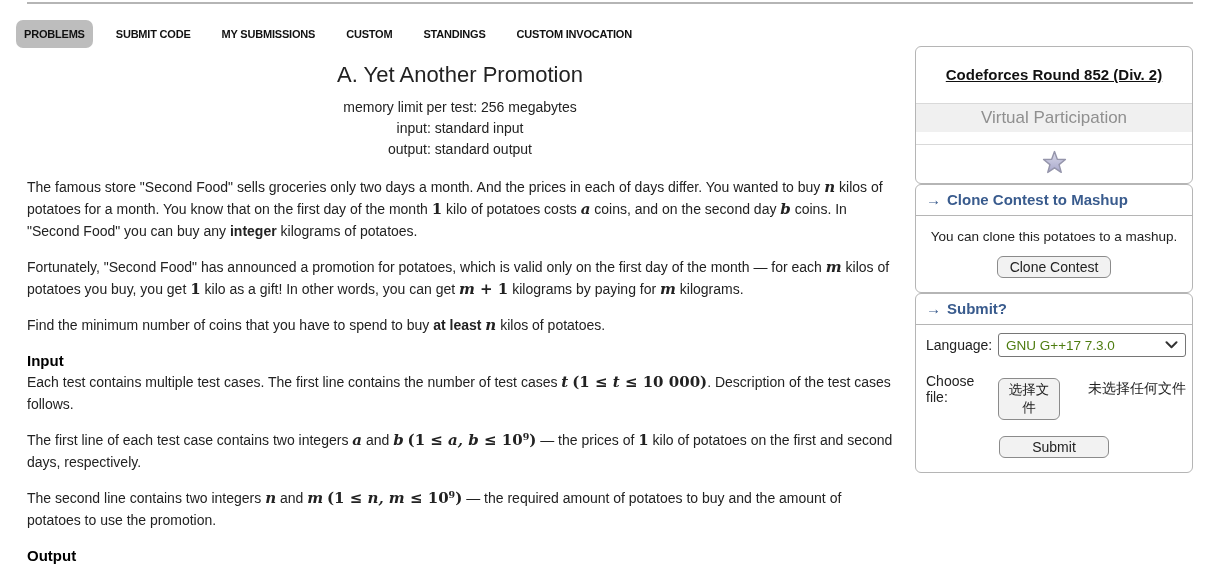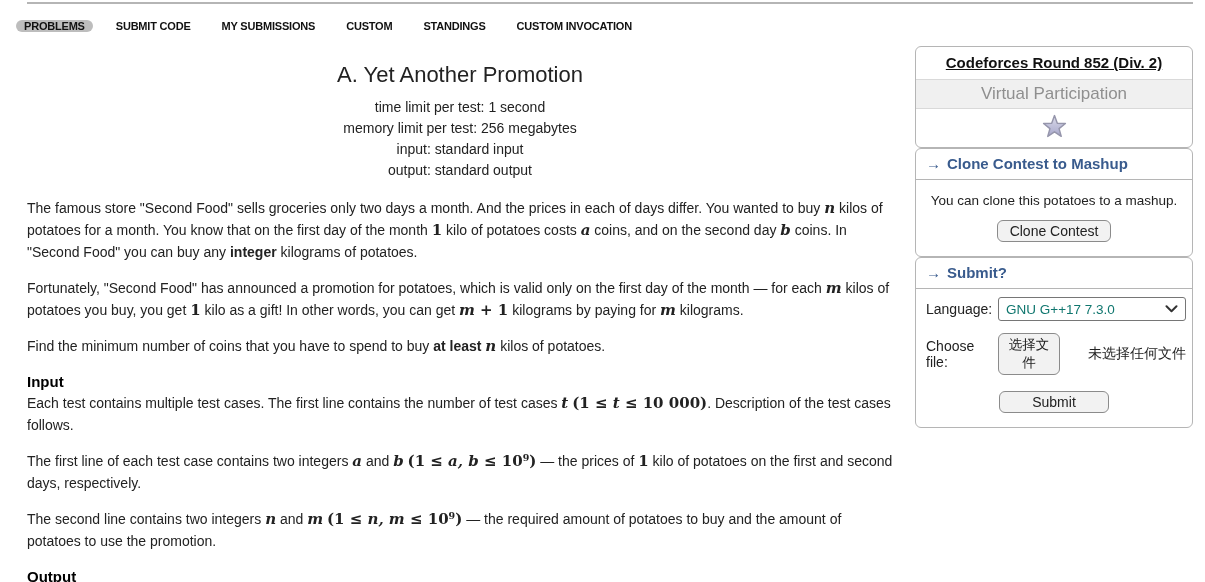--- a/index.html
+++ b/index.html
@@ -6,21 +6,21 @@
   html,body { background:#fff; }
   body { font-family:"Liberation Sans", sans-serif; color:#222; }
   #canvas { position:relative; width:1205px; height:582px; background:#fff; overflow:hidden; }
 
   
   .top-line { position:absolute; left:27px; top:2px; width:1166px; height:2px; background:#b5b5b5; }
 
   
   .nav { position:absolute; left:16px; top:20px; display:flex; align-items:center; gap:15px; }
   .nav a { font-size:11px; font-weight:bold; color:#111; text-decoration:none; letter-spacing:-0.2px;
-           padding:0 8px; white-space:nowrap; cursor:pointer; }
+           padding:8px 8px; white-space:nowrap; cursor:pointer; }
   .nav a.active { background:#bdbdbd; border-radius:7px; }
 
   
   .main { position:absolute; left:27px; top:62px; width:866px; }
   .ptitle { text-align:center; font-size:22px; color:#222; }
   .limits { margin-top:9px; text-align:center; font-size:14px; line-height:21px; color:#222; }
   .statement { margin-top:16px; }
   .statement p { font-size:14px; line-height:22px; margin:0 0 14px 0; }
   .sec-title { font-size:15px; font-weight:bold; color:#000; margin:16px 0 2px 0; }
   .seg-b { font-weight:bold; }
@@ -28,48 +28,48 @@
   .seg-f { font-family:"DejaVu Serif", serif; font-weight:bold; font-size:15px; }
 
   
   .sidebar { position:absolute; left:915px; top:46px; width:278px; }
   .sbox { border:1px solid #b5b5b5; border-radius:6px; background:#fff; overflow:hidden; }
   .sbox + .sbox { margin-top:0; }
   .box1 { }
   .box2 { margin-top:20px; }
   .box3 { margin-top:29px; }
 
-  .row { text-align:center; }
+  .row { text-align:center;margin-top:12px; }
   .row + .row { border-top:1px solid #d9d9d9; }
   .row-title { padding:7px 6px; }
   .row-title a { font-size:15px; font-weight:bold; color:#111; text-decoration:underline; cursor:pointer; }
   .row-status { background:#f0f0f0; padding:5px 6px; font-size:15px; font-weight:bold; color:#395b8d; }
   .row-timer { padding:5px 6px; font-size:21px; color:#858585; font-family:"DejaVu Sans", sans-serif; letter-spacing:1px; }
   .row-virtual { background:#f0f0f0; padding:4px 6px; font-size:17px; color:#8f8f8f; }
   .row-virtual a { color:#8f8f8f; text-decoration:none; cursor:pointer; }
   .row-star { padding:5px 6px 4px; }
   .row-star svg { cursor:pointer; }
 
   .box-header { padding:6px 10px 7px; border-bottom:1px solid #b5b5b5; font-size:15px; font-weight:bold; color:#395b8d; }
   .box-header .arrow { margin-right:6px; }
   .box-header a { color:#395b8d; text-decoration:none; cursor:pointer; }
   .box-body { padding:10px 8px 14px; }
 
   .clone-text { text-align:center; font-size:13.5px; color:#222; margin:3px 0 12px; }
   .btn { display:inline-block; background:#f2f2f2; border:1px solid #8b8b8b; border-radius:6px;
          font-family:"Liberation Sans", sans-serif; font-size:14px; color:#222; padding:2px 12px; cursor:pointer; }
   .center { text-align:center; }
 
-  .form-grid { display:grid; grid-template-columns:72px 1fr; row-gap:12px; padding:8px 10px 4px; align-items:center; }
+  .form-grid { display:grid; grid-template-columns:72px 1fr; padding:8px 10px 4px; align-items:center; }
   .form-label { font-size:14px; color:#222; }
   .select { display:flex; align-items:center; justify-content:space-between; width:188px; height:24px;
             border:1px solid #767676; border-radius:3px; background:#fff; padding:0 7px; cursor:pointer; }
-  .select span { font-size:13.5px; color:#0f766e; }
+  .select span { font-size:13.5px; color:#4d7c0f; }
   .file-cell { display:flex; align-items:center; gap:8px; }
-  .file-btn { padding:2px 8px; font-size:13.5px; }
+  .file-btn { padding:2px 8px; font-size:13.5px;margin-top:21px; }
   .file-status { font-size:14px; color:#222; white-space:nowrap;margin-left:20px; }
   .submit-row { text-align:center; padding:12px 0 14px; }
   .submit-btn { width:110px; }
 </style>
 </head>
 <body>
 
 <div id="canvas">
 
   <div class="top-line"></div>
@@ -79,21 +79,20 @@
     <a>SUBMIT CODE</a>
     <a>MY SUBMISSIONS</a>
     <a>CUSTOM</a>
     <a>STANDINGS</a>
     <a>CUSTOM INVOCATION</a>
   </div>
 
   <div class="main">
     <div class="ptitle">A. Yet Another Promotion</div>
     <div class="limits">
-      <div>time limit per test: 1 second</div>
       <div>memory limit per test: 256 megabytes</div>
       <div>input: standard input</div>
       <div>output: standard output</div>
     </div>
     <div class="statement">
       <p><span class="seg-t">The famous store "Second Food" sells groceries only two days a month. And the prices in each of days differ. You wanted to buy </span><span class="seg-m">n</span><span class="seg-t"> kilos of potatoes for a month. You know that on the first day of the month </span><span class="seg-f">1</span><span class="seg-t"> kilo of potatoes costs </span><span class="seg-m">a</span><span class="seg-t"> coins, and on the second day </span><span class="seg-m">b</span><span class="seg-t"> coins. In "Second Food" you can buy any </span><span class="seg-b">integer</span><span class="seg-t"> kilograms of potatoes.</span></p>
       <p><span class="seg-t">Fortunately, "Second Food" has announced a promotion for potatoes, which is valid only on the first day of the month — for each </span><span class="seg-m">m</span><span class="seg-t"> kilos of potatoes you buy, you get </span><span class="seg-f">1</span><span class="seg-t"> kilo as a gift! In other words, you can get </span><span class="seg-m">m</span><span class="seg-f"> + 1</span><span class="seg-t"> kilograms by paying for </span><span class="seg-m">m</span><span class="seg-t"> kilograms.</span></p>
       <p><span class="seg-t">Find the minimum number of coins that you have to spend to buy </span><span class="seg-b">at least</span><span class="seg-t"> </span><span class="seg-m">n</span><span class="seg-t"> kilos of potatoes.</span></p>
       <div class="sec-title">Input</div>
       <p><span class="seg-t">Each test contains multiple test cases. The first line contains the number of test cases </span><span class="seg-m">t</span><span class="seg-t"> </span><span class="seg-f">(1 ≤ </span><span class="seg-m">t</span><span class="seg-f"> ≤ 10 000)</span><span class="seg-t">. Description of the test cases follows.</span></p>

